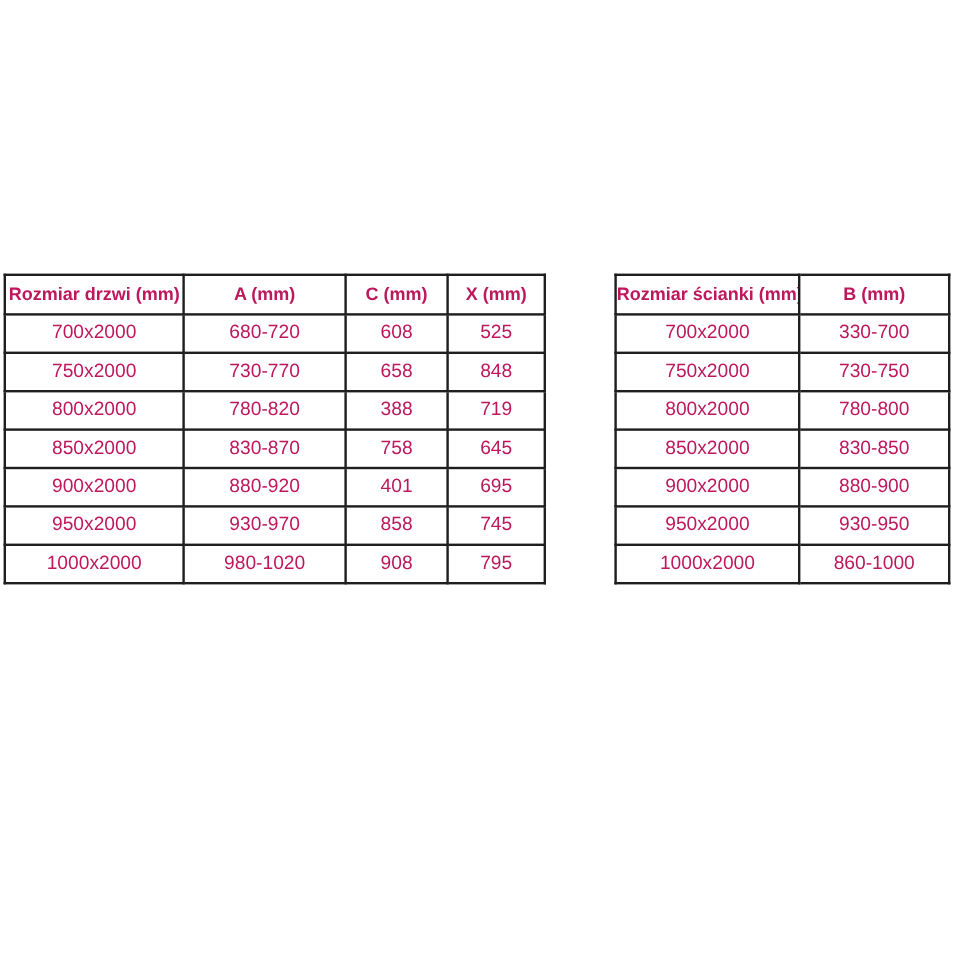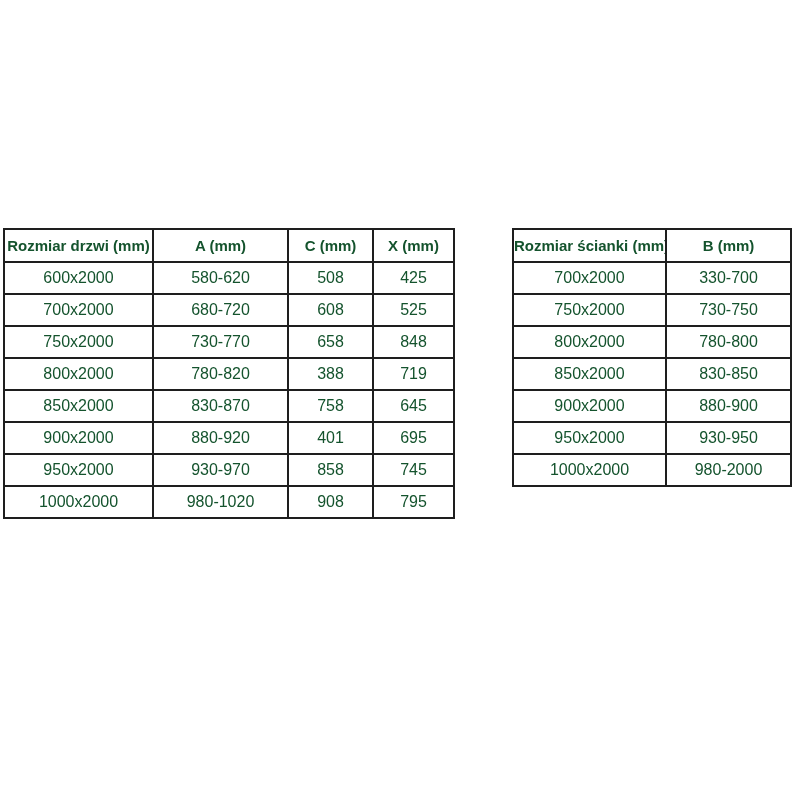--- a/index.html
+++ b/index.html
@@ -13,21 +13,21 @@
     width: 800px;
     height: 800px;
     background: #ffffff;
     overflow: hidden;
   }
   table.spec {
     position: absolute;
     border-collapse: collapse;
     table-layout: fixed;
     background: #ffffff;
-    color: #14532d;
+    color: #be185d;
   }
   table.spec th, table.spec td {
     border: 2px solid #1e1e1e;
     text-align: center;
     vertical-align: middle;
     padding: 0;
     overflow: hidden;
     white-space: nowrap;
   }
   table.spec th {
@@ -71,26 +71,20 @@
       </colgroup>
     <thead>
       <tr>
         <th>Rozmiar drzwi (mm)</th>
         <th>A (mm)</th>
         <th>C (mm)</th>
         <th>X (mm)</th>
       </tr>
     </thead>
     <tbody>
-      <tr>
-        <td>600x2000</td>
-        <td>580-620</td>
-        <td>508</td>
-        <td>425</td>
-      </tr>
       <tr>
         <td>700x2000</td>
         <td>680-720</td>
         <td>608</td>
         <td>525</td>
       </tr>
       <tr>
         <td>750x2000</td>
         <td>730-770</td>
         <td>658</td>
@@ -160,18 +154,18 @@
       <tr>
         <td>900x2000</td>
         <td>880-900</td>
       </tr>
       <tr>
         <td>950x2000</td>
         <td>930-950</td>
       </tr>
       <tr>
         <td>1000x2000</td>
-        <td>980-2000</td>
+        <td>860-1000</td>
       </tr>
     </tbody>
   </table>
 
 </div>
 
 </body></html>

